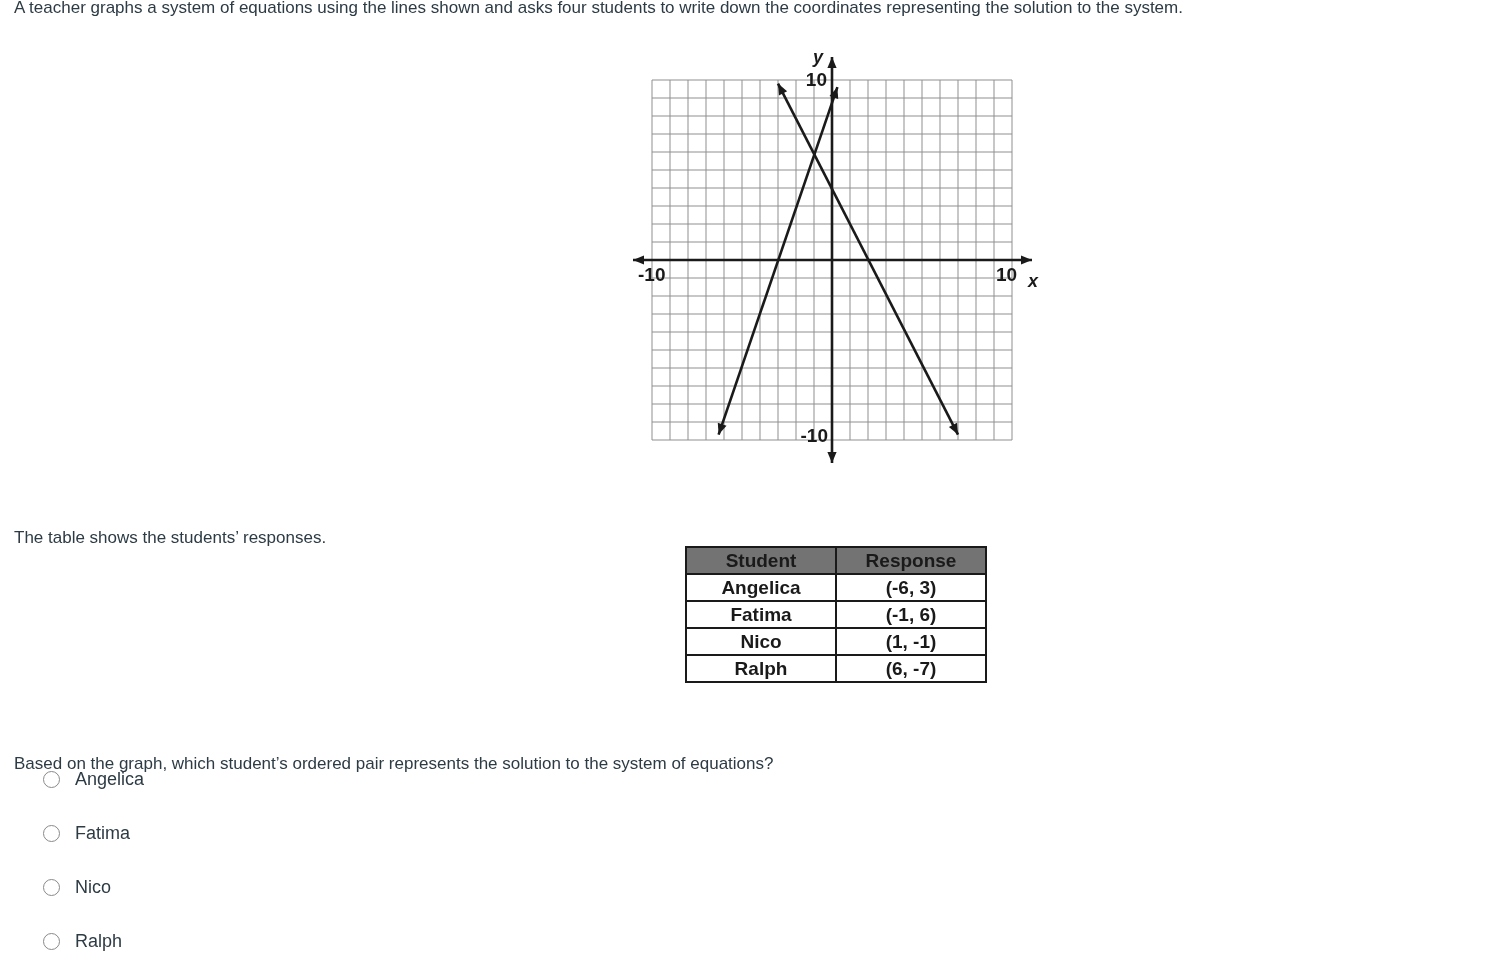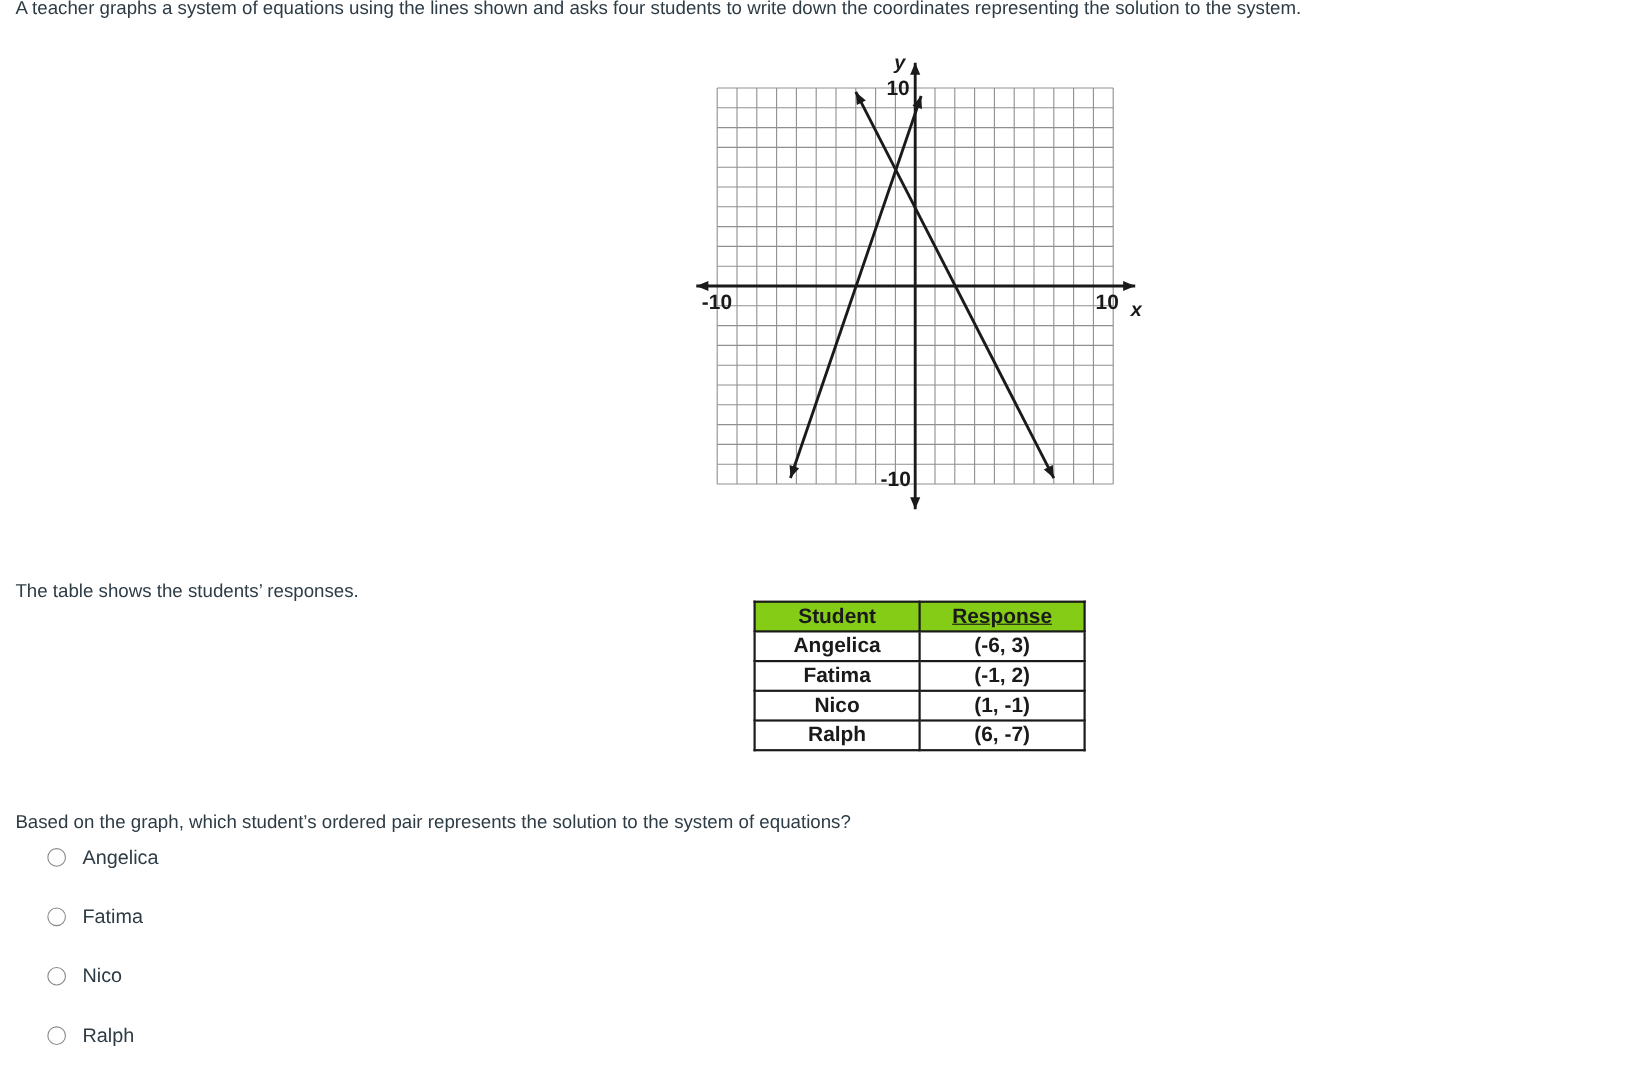--- a/index.html
+++ b/index.html
@@ -17,21 +17,21 @@
   }
   .para {
     position: absolute;
     left: 14px;
     font-size: 17px;
     line-height: 24px;
     color: #2d3b45;
   }
   #intro-text   { top: -4px;  width: 1460px; }
   #table-intro  { top: 494px; width: 900px; margin-top: 32px; }
-  #question-text{ top: 736px; width: 1100px; }
+  #question-text{ top: 752px; width: 1100px; }
 
   
   #graph-wrap { position: absolute; left: 625px; top: 45px; width: 420px; height: 425px; }
   #graph-svg .gridline { stroke: #8f8f8f; stroke-width: 1; }
   #graph-svg .axis, #graph-svg .series { stroke: #1a1a1a; stroke-width: 2.6; fill: none; }
   #graph-svg .arrow { fill: #1a1a1a; stroke: none; }
   #graph-svg text {
     font-family: "Liberation Sans", sans-serif;
     font-weight: bold;
     font-size: 19px;
@@ -49,23 +49,23 @@
     font-weight: 600;
     color: #1a1a1a;
     text-align: center;
   }
   #responses-table th, #responses-table td {
     border: 2px solid #1a1a1a;
     padding: 0 4px;
     height: 27px;
     font-weight: 600;
   }
-  #responses-table th { background: #84cc16; }
+  #responses-table th { background: #737373; }
   #responses-table .col-student  { width: 150px; }
-  #responses-table .col-response { width: 150px; text-decoration: underline; }
+  #responses-table .col-response { width: 150px; }
 
   
   #options { position: absolute; left: 43px; top: 770px; }
   .option-row {
     display: flex;
     align-items: center;
     height: 18px;
     margin-bottom: 36px;
     cursor: pointer;
   }
@@ -170,21 +170,21 @@
         <th class="col-response">Response</th>
       </tr>
     </thead>
     <tbody>
       <tr>
         <td>Angelica</td>
         <td>(-6, 3)</td>
       </tr>
       <tr>
         <td>Fatima</td>
-        <td>(-1, 2)</td>
+        <td>(-1, 6)</td>
       </tr>
       <tr>
         <td>Nico</td>
         <td>(1, -1)</td>
       </tr>
       <tr>
         <td>Ralph</td>
         <td>(6, -7)</td>
       </tr>
     </tbody>

